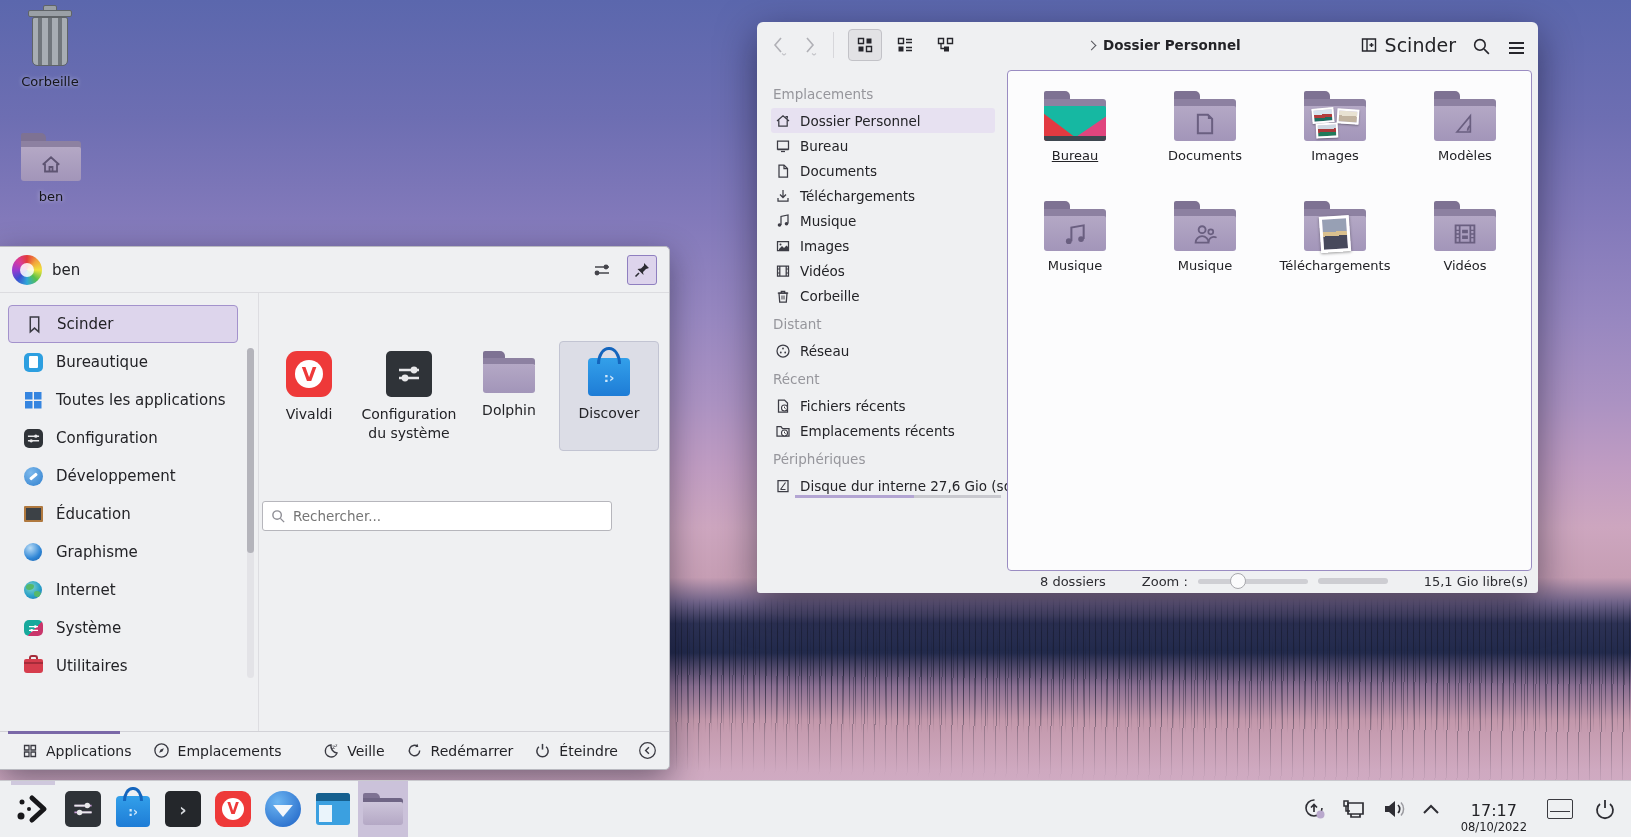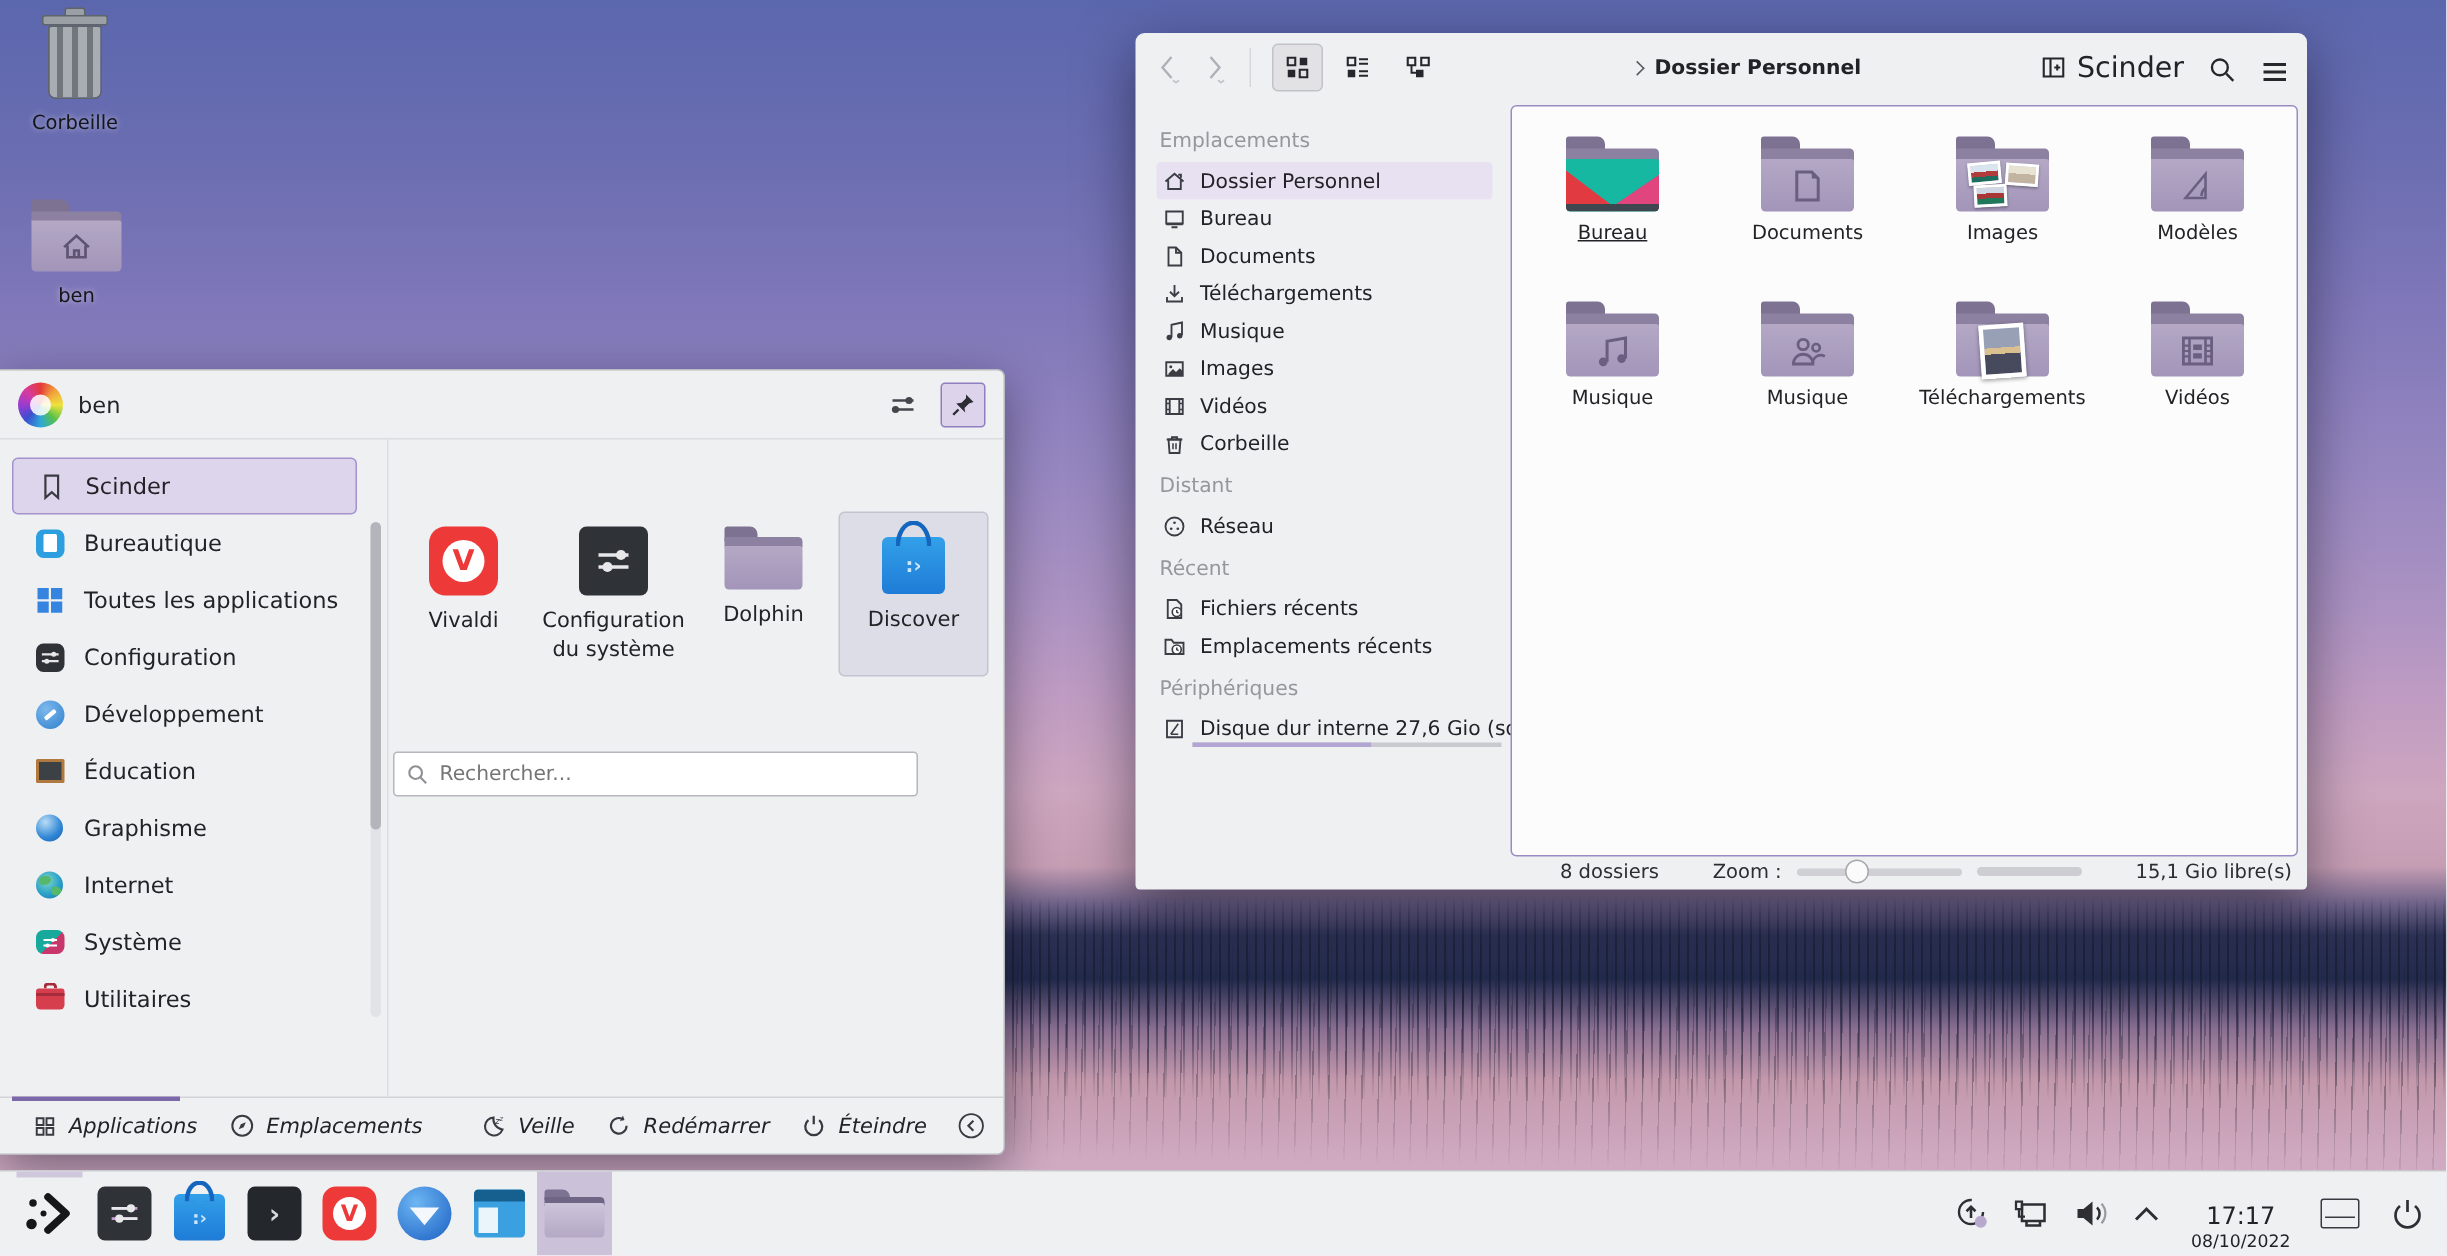--- a/index.html
+++ b/index.html
@@ -56,21 +56,21 @@
   .lc-sep { position:absolute; left:258px; top:0; bottom:0; width:1px; background:#dddde1; }
   .cat { display:flex; align-items:center; gap:12px; height:38px; padding:0 10px 0 14px; margin:0 8px; border-radius:4px; font-size:15px; }
   .cat.sel { background:#ddd5ec; border:1px solid #a392cc; }
   .ci { width:22px; height:22px; flex:0 0 22px; display:flex; align-items:center; justify-content:center; position:relative; }
   .lc-fav { position:absolute; left:259px; top:0; right:0; bottom:0; padding-top:12px; display:flex; }
   .fav-tile { width:100px; margin-top:36px; height:110px; display:flex; flex-direction:column; align-items:center; gap:8px; border-radius:4px; padding-top:10px; }
   .fav-tile.sel { background:#dcdde6; border:1px solid #c2c4d2; }
   .fav-lbl { font-size:14px; text-align:center; line-height:1.35; }
   .lc-foot { height:38px; border-top:1px solid #d2d2d7; display:flex; align-items:center; position:relative; padding:0 10px; }
   .lc-foot .ind { position:absolute; top:-1px; left:8px; width:112px; height:3px; background:#7a68a8; }
-  .ft-item { display:flex; align-items:center; gap:7px; font-size:14px; padding:0 10px; height:100%;font-style:italic; }
+  .ft-item { display:flex; align-items:center; gap:7px; font-size:14px; padding:0 10px; height:100%; }
   .ft-spacer { flex:1; }
   .ft-ic { width:19px; height:19px; display:flex; align-items:center; justify-content:center; }
 
   
   .dolphin { position:absolute; left:757px; top:22px; width:781px; height:571px; background:#eff0f2;
     border-radius:6px 6px 3px 3px; box-shadow:0 12px 38px rgba(8,8,25,.5); display:flex; flex-direction:column; }
   .titlebar { height:26px; background:linear-gradient(180deg,#b7a9ca,#ac9dc2); border-radius:6px 6px 0 0;
     display:flex; align-items:center; padding:0 10px; color:#fff; }
   .tb-title { position:absolute; left:0; right:0; text-align:center; font-size:13.5px; color:#f2eff6; }
   .tb-btns { margin-left:auto; display:flex; gap:16px; z-index:2; font-size:13px; color:#ece7f2; }

